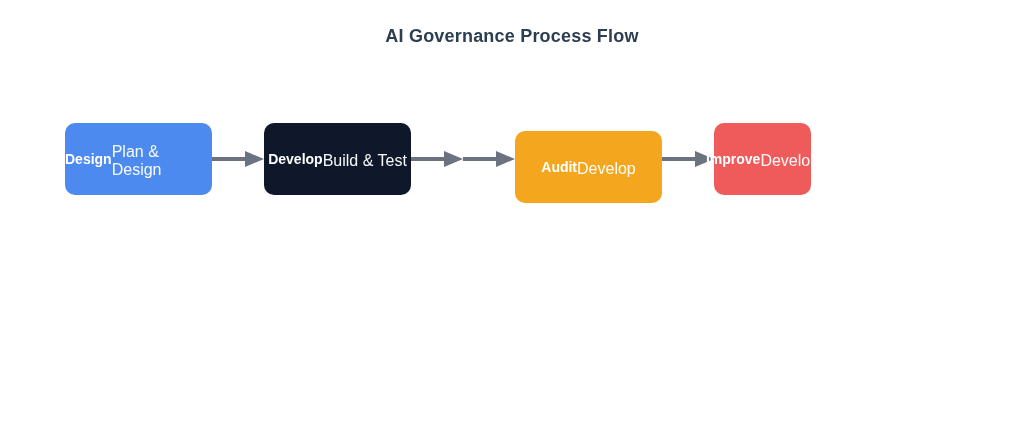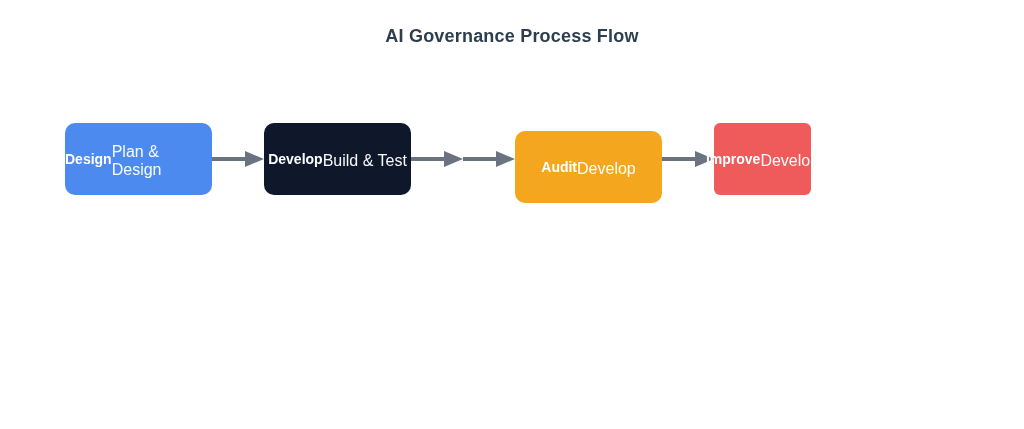--- a/index.html
+++ b/index.html
@@ -117,19 +117,19 @@
     <div class="node" style="background-color: rgb(244, 167, 30); margin-top: 16px;">
       <div class="node-label">Audit</div>
       <div class="node-sublabel">Develop</div>
     </div>
 
     <div class="arrow">
       <div class="arrow-line" style="background-color: rgb(107, 114, 128);"></div>
       <div class="arrow-head" style="border-left-color: rgb(107, 114, 128);"></div>
     </div>
 
-    <div class="node node--small" style="background-color: rgb(239, 91, 91); border-radius: 6px;">
+    <div class="node node--small" style="background-color: rgb(239, 91, 91);">
       <div class="node-label">Improve</div>
       <div class="node-sublabel">Develop</div>
     </div>
 
   </div>
 </div>
 
 </body></html>

